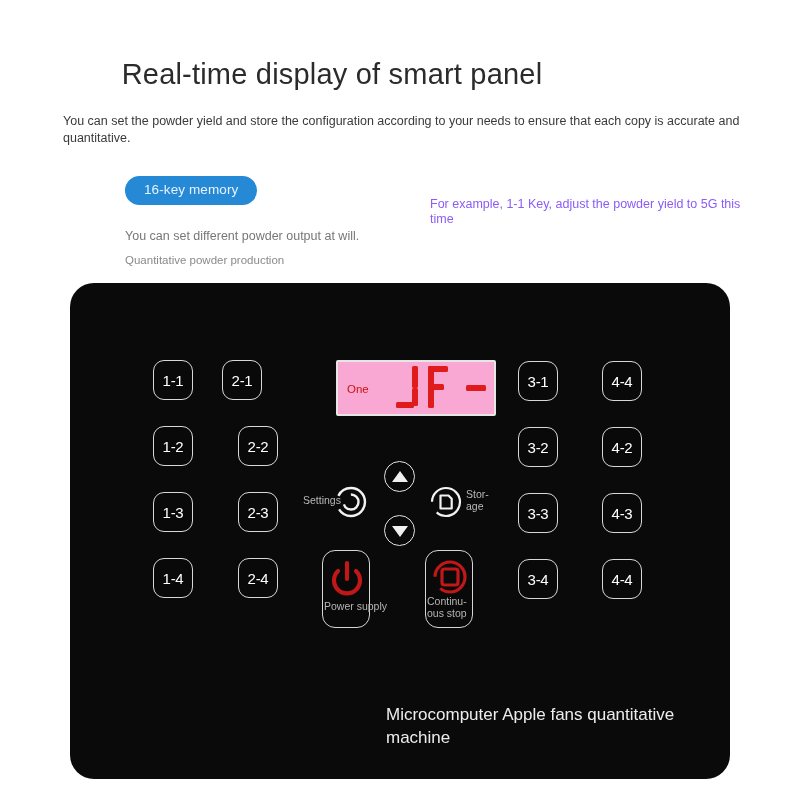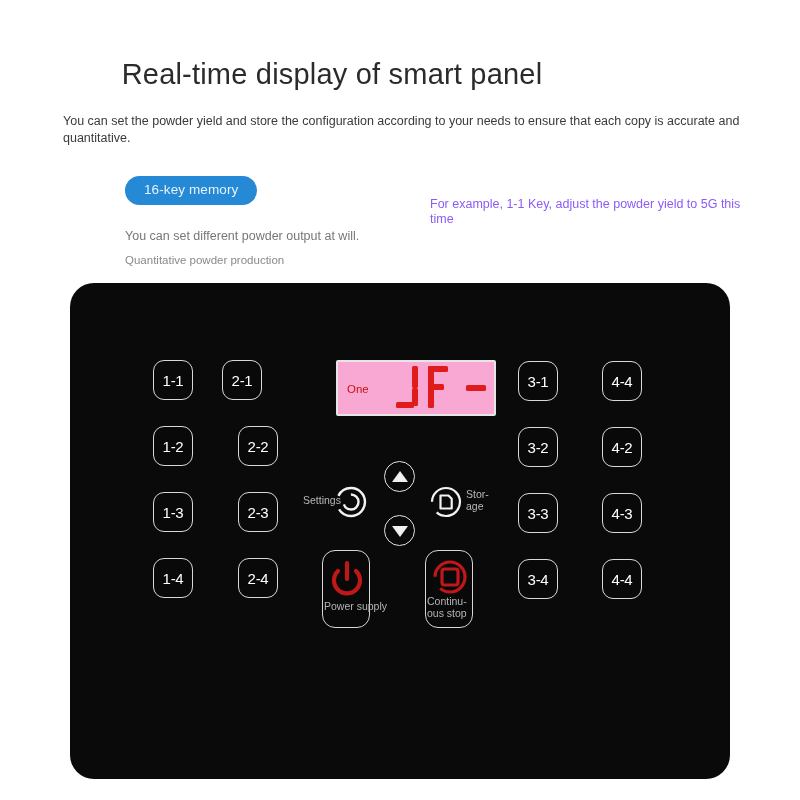--- a/index.html
+++ b/index.html
@@ -298,13 +298,14 @@
 
   <div class="action-btn" style="left:355px; top:267px;">
     <svg width="48" height="78" viewBox="0 0 48 78">
       <circle cx="24" cy="26" r="15" fill="none" stroke="#c01818" stroke-width="3.2" stroke-dasharray="54 13" stroke-dashoffset="20"></circle>
       <rect x="16" y="18" width="16" height="16" rx="2.5" fill="none" stroke="#c01818" stroke-width="3.2"></rect>
     </svg>
   </div>
   <div class="action-label" style="left:357px; top:313px; width:60px;">Continu-
 ous stop</div>
 
+  <div class="brand">Microcomputer Apple fans quantitative machine</div>
 </div>
 
 </body></html>

